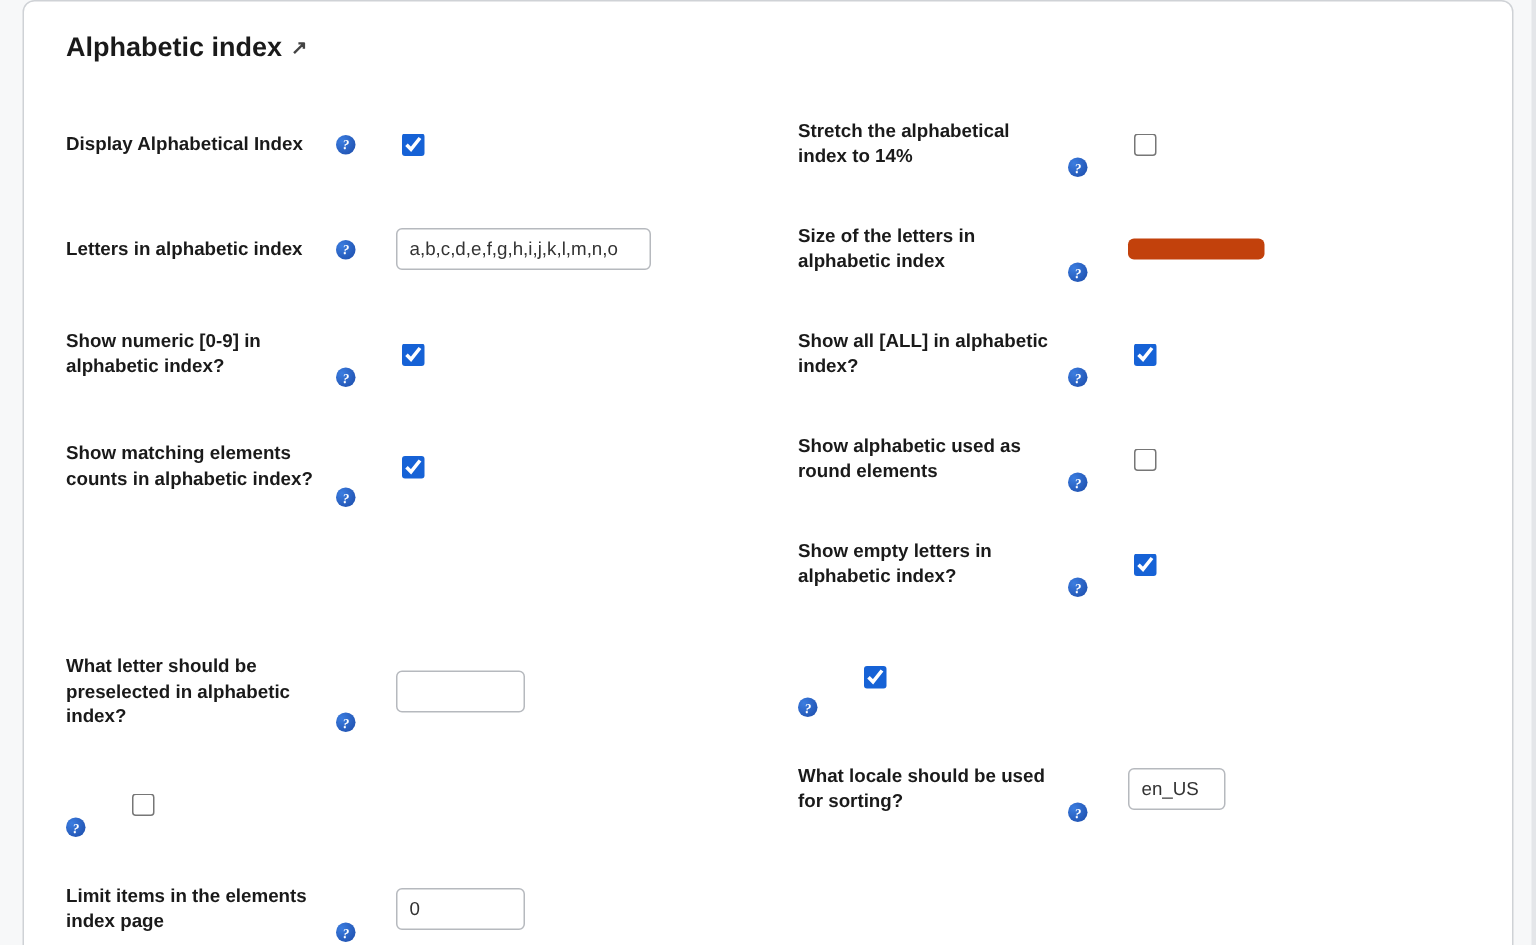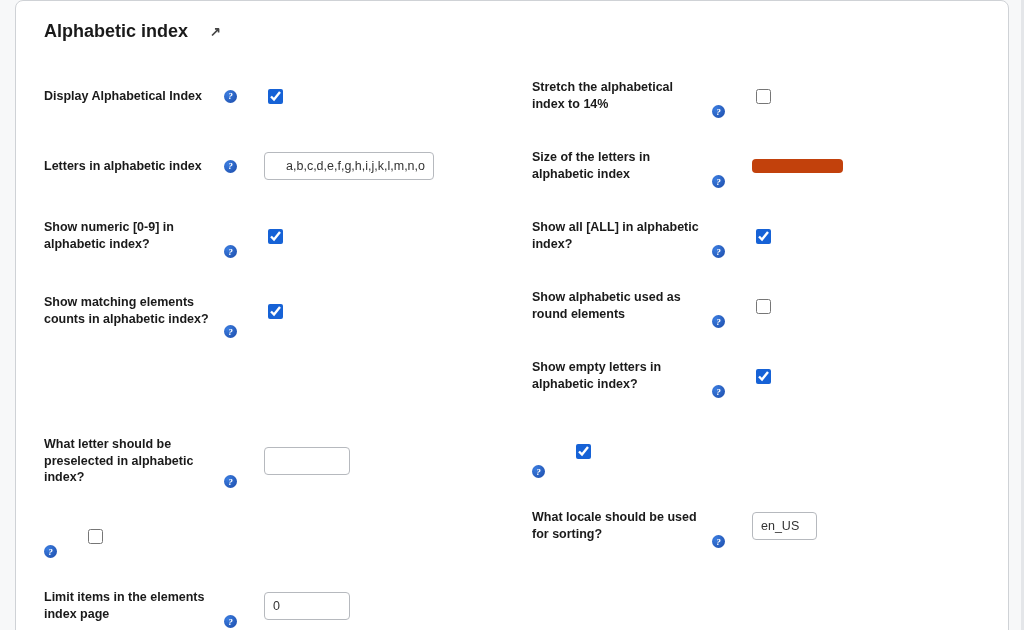--- a/index.html
+++ b/index.html
@@ -20,21 +20,21 @@
     border-radius: 8px;
     padding: 20px 28px 30px 28px;
   }
   .panel-title {
     font-size: 18px;
     font-weight: 700;
     color: #1a1a1a;
     margin: 0 0 28px 0;
     display: flex;
     align-items: center;
-    gap: 22px;
+    gap: 6px;
   }
   .panel-title .ext-icon {
     font-size: 13px;
     color: #444;
   }
   .settings-grid {
     display: grid;
     grid-template-columns: 1fr 1fr;
     column-gap: 40px;
   }
@@ -99,21 +99,21 @@
   }
   input[type="text"] {
     height: 28px;
     border: 1px solid #b6b9be;
     border-radius: 4px;
     padding: 0 8px;
     font-size: 12.5px;
     color: #333;
     background: #fff;
   }
-  .inp-w-letters { width: 170px; text-align: right; }
+  .inp-w-letters { width: 170px; }
   .inp-w-small { width: 86px; }
   .inp-w-med { width: 65px; }
   select {
     height: 14px;
     border: 7px solid #c2410c;
     border-radius: 4px;
     padding: 0 6px;
     font-size: 12.5px;
     color: #333;
     background: #fff;

